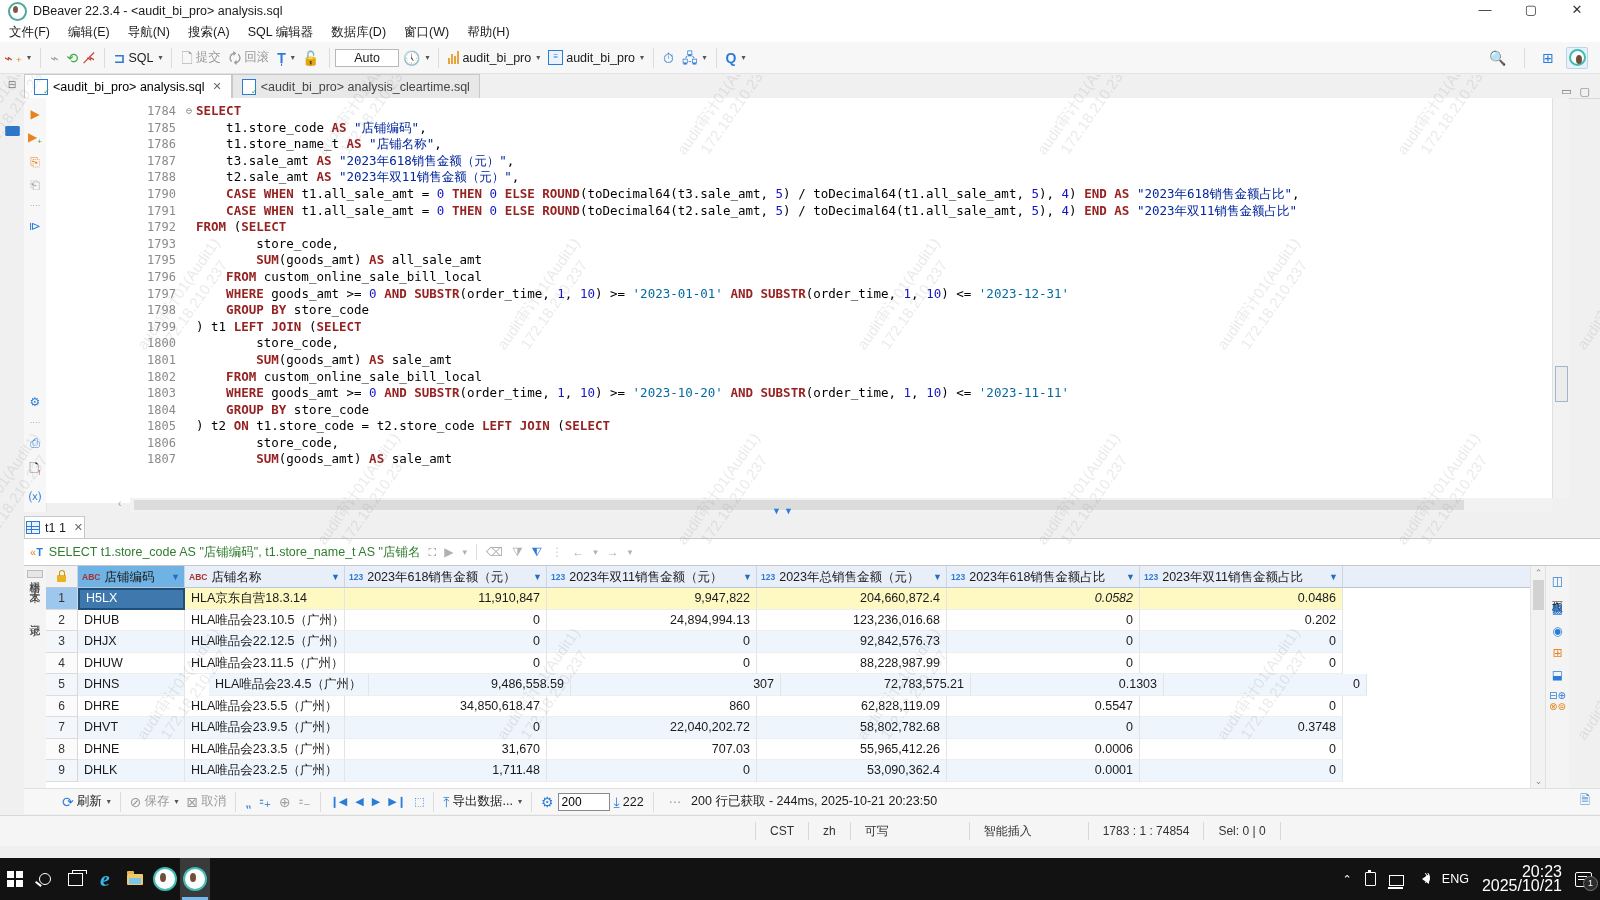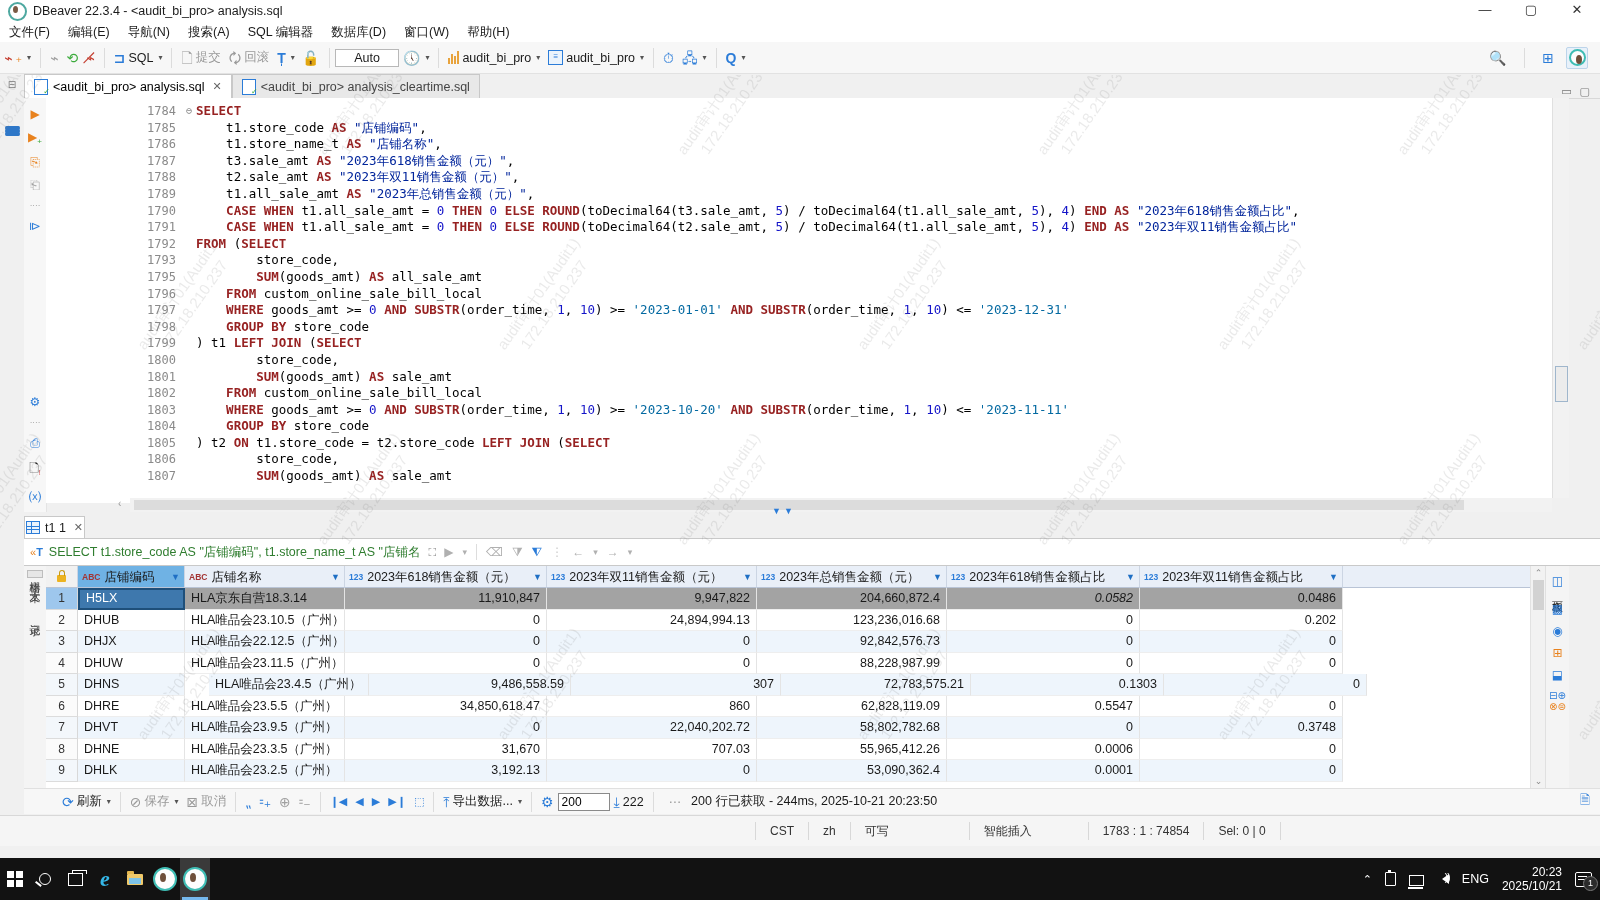--- a/index.html
+++ b/index.html
@@ -80,21 +80,21 @@
   .g-row{display:flex;}
   .g-h{height:22px;line-height:22px;background:#e9eff8;border-right:1px solid #ccd5e3;border-bottom:1px solid #b9c4d6;display:flex;align-items:center;padding:0 4px;gap:4px;flex:none;box-sizing:border-box;overflow:hidden;white-space:nowrap;}
   .g-h.selcol{background:#6fb2e4;}
   .typeico{font-size:8.5px;font-weight:bold;flex:none;}
   .t-abc{color:#a33434;}
   .t-123{color:#2b7cd8;}
   .sort{margin-left:auto;color:#1f6fc4;font-size:9px;flex:none;}
   .g-cell{height:21.5px;line-height:21.5px;border-right:1px solid #e4e4e4;border-bottom:1px solid #eeeeee;padding:0 6px;box-sizing:border-box;flex:none;overflow:hidden;white-space:nowrap;}
   .g-num{text-align:right;}
   .g-rowhead{background:#fbfbfb;text-align:center;color:#333;border-right:1px solid #d8d8d8;border-bottom:1px solid #dcdcdc;font-size:12px;}
-  .rowsel .g-cell{background:#a3a3a3;}
+  .rowsel .g-cell{background:#fef9c3;}
   .rowsel .g-rowhead{background:#9ec7ed;}
   .stripe .g-cell{background:#eef5fc;}
   .stripe .g-rowhead{background:#f3f7fb;}
   .focuscell{background:#3e78ad !important;color:#fff;border:2px solid #1e4f7a;line-height:17.5px;}
   .corner{width:32px;background:#f1f1f1;display:flex;align-items:center;justify-content:center;border-right:1px solid #ccd5e3;border-bottom:1px solid #b9c4d6;box-sizing:border-box;height:22px;flex:none;}
   .lock{width:9px;height:7px;background:#ecb321;border-radius:1px;position:relative;margin-top:4px;}
   .lock::before{content:"";position:absolute;left:1.5px;top:-5px;width:4px;height:5px;border:1.5px solid #c79a12;border-bottom:none;border-radius:3px 3px 0 0;}
   #res-vscroll{left:1530px;top:566px;width:15px;height:222px;background:#f2f2f2;border-left:1px solid #e2e2e2;text-align:center;color:#888;font-size:9px;}
   #res-vthumb{margin:2px auto;width:11px;height:30px;background:#d2d2d2;}
   #res-right{left:1545px;top:566px;width:23px;height:222px;background:#f4f4f4;border-left:1px solid #e0e0e0;text-align:center;font-size:12px;}
@@ -125,21 +125,21 @@
   .beaver::after{content:"";position:absolute;left:5px;top:4px;width:6px;height:9px;background:#6e4f3a;border-radius:50%;}
   .tray{margin-left:auto;display:flex;align-items:center;gap:13px;padding-right:8px;}
   .tray .txt{font-size:12.5px;}
   .chev{font-size:11px;}
   .usb{width:9px;height:12px;border:1.4px solid #fff;border-radius:1px;position:relative;}
   .usb::before{content:"";position:absolute;left:2px;top:-3px;width:3px;height:2px;background:#fff;}
   .net{width:13px;height:9px;border:1.4px solid #fff;position:relative;margin-top:2px;}
   .net::after{content:"";position:absolute;left:-2px;bottom:-4px;width:15px;height:1.5px;background:#fff;}
   .spk{width:0;height:0;border:5px solid transparent;border-right:7px solid #fff;position:relative;}
   .spk::before{content:"))";position:absolute;left:3px;top:-7px;font-size:10px;color:#fff;letter-spacing:-1px;}
-  .clock{text-align:right;font-size:12px;line-height:14px;}
+  .clock{text-align:right;font-size:16px;line-height:14px;}
   .notif{width:15px;height:13px;border:1.5px solid #fff;border-radius:2px;position:relative;}
   .notif::before{content:"";position:absolute;left:2px;top:3px;width:9px;height:1.3px;background:#fff;box-shadow:0 3px 0 #fff;}
   .badge{position:absolute;right:-7px;bottom:-5px;width:13px;height:13px;border-radius:50%;background:#2b2b2b;border:1px solid #777;color:#fff;font-size:9px;line-height:13px;text-align:center;}
   
   #wm-layer{left:0;top:75px;width:1600px;height:738px;pointer-events:none;z-index:6;overflow:hidden;}
   .wm{position:absolute;transform:rotate(-55deg);color:rgba(125,125,125,0.16);font-size:15px;white-space:nowrap;text-align:center;line-height:19px;}
 </style>
 </head>
 <body>
 
@@ -281,21 +281,20 @@
   <span>🗋<sub style="color:#d23c3c;font-size:7px;">!</sub></span>
   <span class="ic-blue" style="margin-bottom:6px;">⒳</span>
 </div>
 
 <div id="editor" class="abs" style="padding-top: 5px;">
     <div class="code-line"><span class="ln">1784<span class="fold">⊖</span></span><span class="code"><span class="kw">SELECT</span></span></div>
     <div class="code-line"><span class="ln">1785</span><span class="code">    t1.store_code <span class="kw">AS</span> <span class="qid">"店铺编码"</span>,</span></div>
     <div class="code-line"><span class="ln">1786</span><span class="code">    t1.store_name_t <span class="kw">AS</span> <span class="qid">"店铺名称"</span>,</span></div>
     <div class="code-line"><span class="ln">1787</span><span class="code">    t3.sale_amt <span class="kw">AS</span> <span class="qid">"2023年618销售金额（元）"</span>,</span></div>
     <div class="code-line"><span class="ln">1788</span><span class="code">    t2.sale_amt <span class="kw">AS</span> <span class="qid">"2023年双11销售金额（元）"</span>,</span></div>
-    <div class="code-line"><span class="ln">1789</span><span class="code">    t1.all_sale_amt <span class="kw">AS</span> <span class="qid">"2023年总销售金额（元）"</span>,</span></div>
     <div class="code-line"><span class="ln">1790</span><span class="code">    <span class="kw">CASE</span> <span class="kw">WHEN</span> t1.all_sale_amt = <span class="num">0</span> <span class="kw">THEN</span> <span class="num">0</span> <span class="kw">ELSE</span> <span class="kw">ROUND</span>(toDecimal64(t3.sale_amt, <span class="num">5</span>) / toDecimal64(t1.all_sale_amt, <span class="num">5</span>), <span class="num">4</span>) <span class="kw">END</span> <span class="kw">AS</span> <span class="qid">"2023年618销售金额占比"</span>,</span></div>
     <div class="code-line"><span class="ln">1791</span><span class="code">    <span class="kw">CASE</span> <span class="kw">WHEN</span> t1.all_sale_amt = <span class="num">0</span> <span class="kw">THEN</span> <span class="num">0</span> <span class="kw">ELSE</span> <span class="kw">ROUND</span>(toDecimal64(t2.sale_amt, <span class="num">5</span>) / toDecimal64(t1.all_sale_amt, <span class="num">5</span>), <span class="num">4</span>) <span class="kw">END</span> <span class="kw">AS</span> <span class="qid">"2023年双11销售金额占比"</span></span></div>
     <div class="code-line"><span class="ln">1792</span><span class="code"><span class="kw">FROM</span> (<span class="kw">SELECT</span></span></div>
     <div class="code-line"><span class="ln">1793</span><span class="code">        store_code,</span></div>
     <div class="code-line"><span class="ln">1795</span><span class="code">        <span class="kw">SUM</span>(goods_amt) <span class="kw">AS</span> all_sale_amt</span></div>
     <div class="code-line"><span class="ln">1796</span><span class="code">    <span class="kw">FROM</span> custom_online_sale_bill_local</span></div>
     <div class="code-line"><span class="ln">1797</span><span class="code">    <span class="kw">WHERE</span> goods_amt &gt;= <span class="num">0</span> <span class="kw">AND</span> <span class="kw">SUBSTR</span>(order_time, <span class="num">1</span>, <span class="num">10</span>) &gt;= <span class="str">'2023-01-01'</span> <span class="kw">AND</span> <span class="kw">SUBSTR</span>(order_time, <span class="num">1</span>, <span class="num">10</span>) &lt;= <span class="str">'2023-12-31'</span></span></div>
     <div class="code-line"><span class="ln">1798</span><span class="code">    <span class="kw">GROUP</span> <span class="kw">BY</span> store_code</span></div>
     <div class="code-line"><span class="ln">1799</span><span class="code">) t1 <span class="kw">LEFT</span> <span class="kw">JOIN</span> (<span class="kw">SELECT</span></span></div>
     <div class="code-line"><span class="ln">1800</span><span class="code">        store_code,</span></div>
@@ -469,21 +468,21 @@
       <span class="g-cell g-num" style="width: 202px;">31,670</span>
       <span class="g-cell g-num" style="width: 210px;">707.03</span>
       <span class="g-cell g-num" style="width: 190px;">55,965,412.26</span>
       <span class="g-cell g-num" style="width: 193px;">0.0006</span>
       <span class="g-cell g-num" style="width: 203px;">0</span>
     </div>
     <div class="g-row stripe">
       <span class="g-cell g-rowhead" style="width: 32px;">9</span>
       <span class="g-cell" style="width: 107px;">DHLK</span>
       <span class="g-cell" style="width: 160px;">HLA唯品会23.2.5（广州）</span>
-      <span class="g-cell g-num" style="width: 202px;">3,192.13</span>
+      <span class="g-cell g-num" style="width: 202px;">1,711.48</span>
       <span class="g-cell g-num" style="width: 210px;">0</span>
       <span class="g-cell g-num" style="width: 190px;">53,090,362.4</span>
       <span class="g-cell g-num" style="width: 193px;">0.0001</span>
       <span class="g-cell g-num" style="width: 203px;">0</span>
     </div>
   </div>
 
 <div id="res-vscroll" class="abs">
   <div style="margin-top:2px;">⌃</div>
   <div id="res-vthumb"></div>

